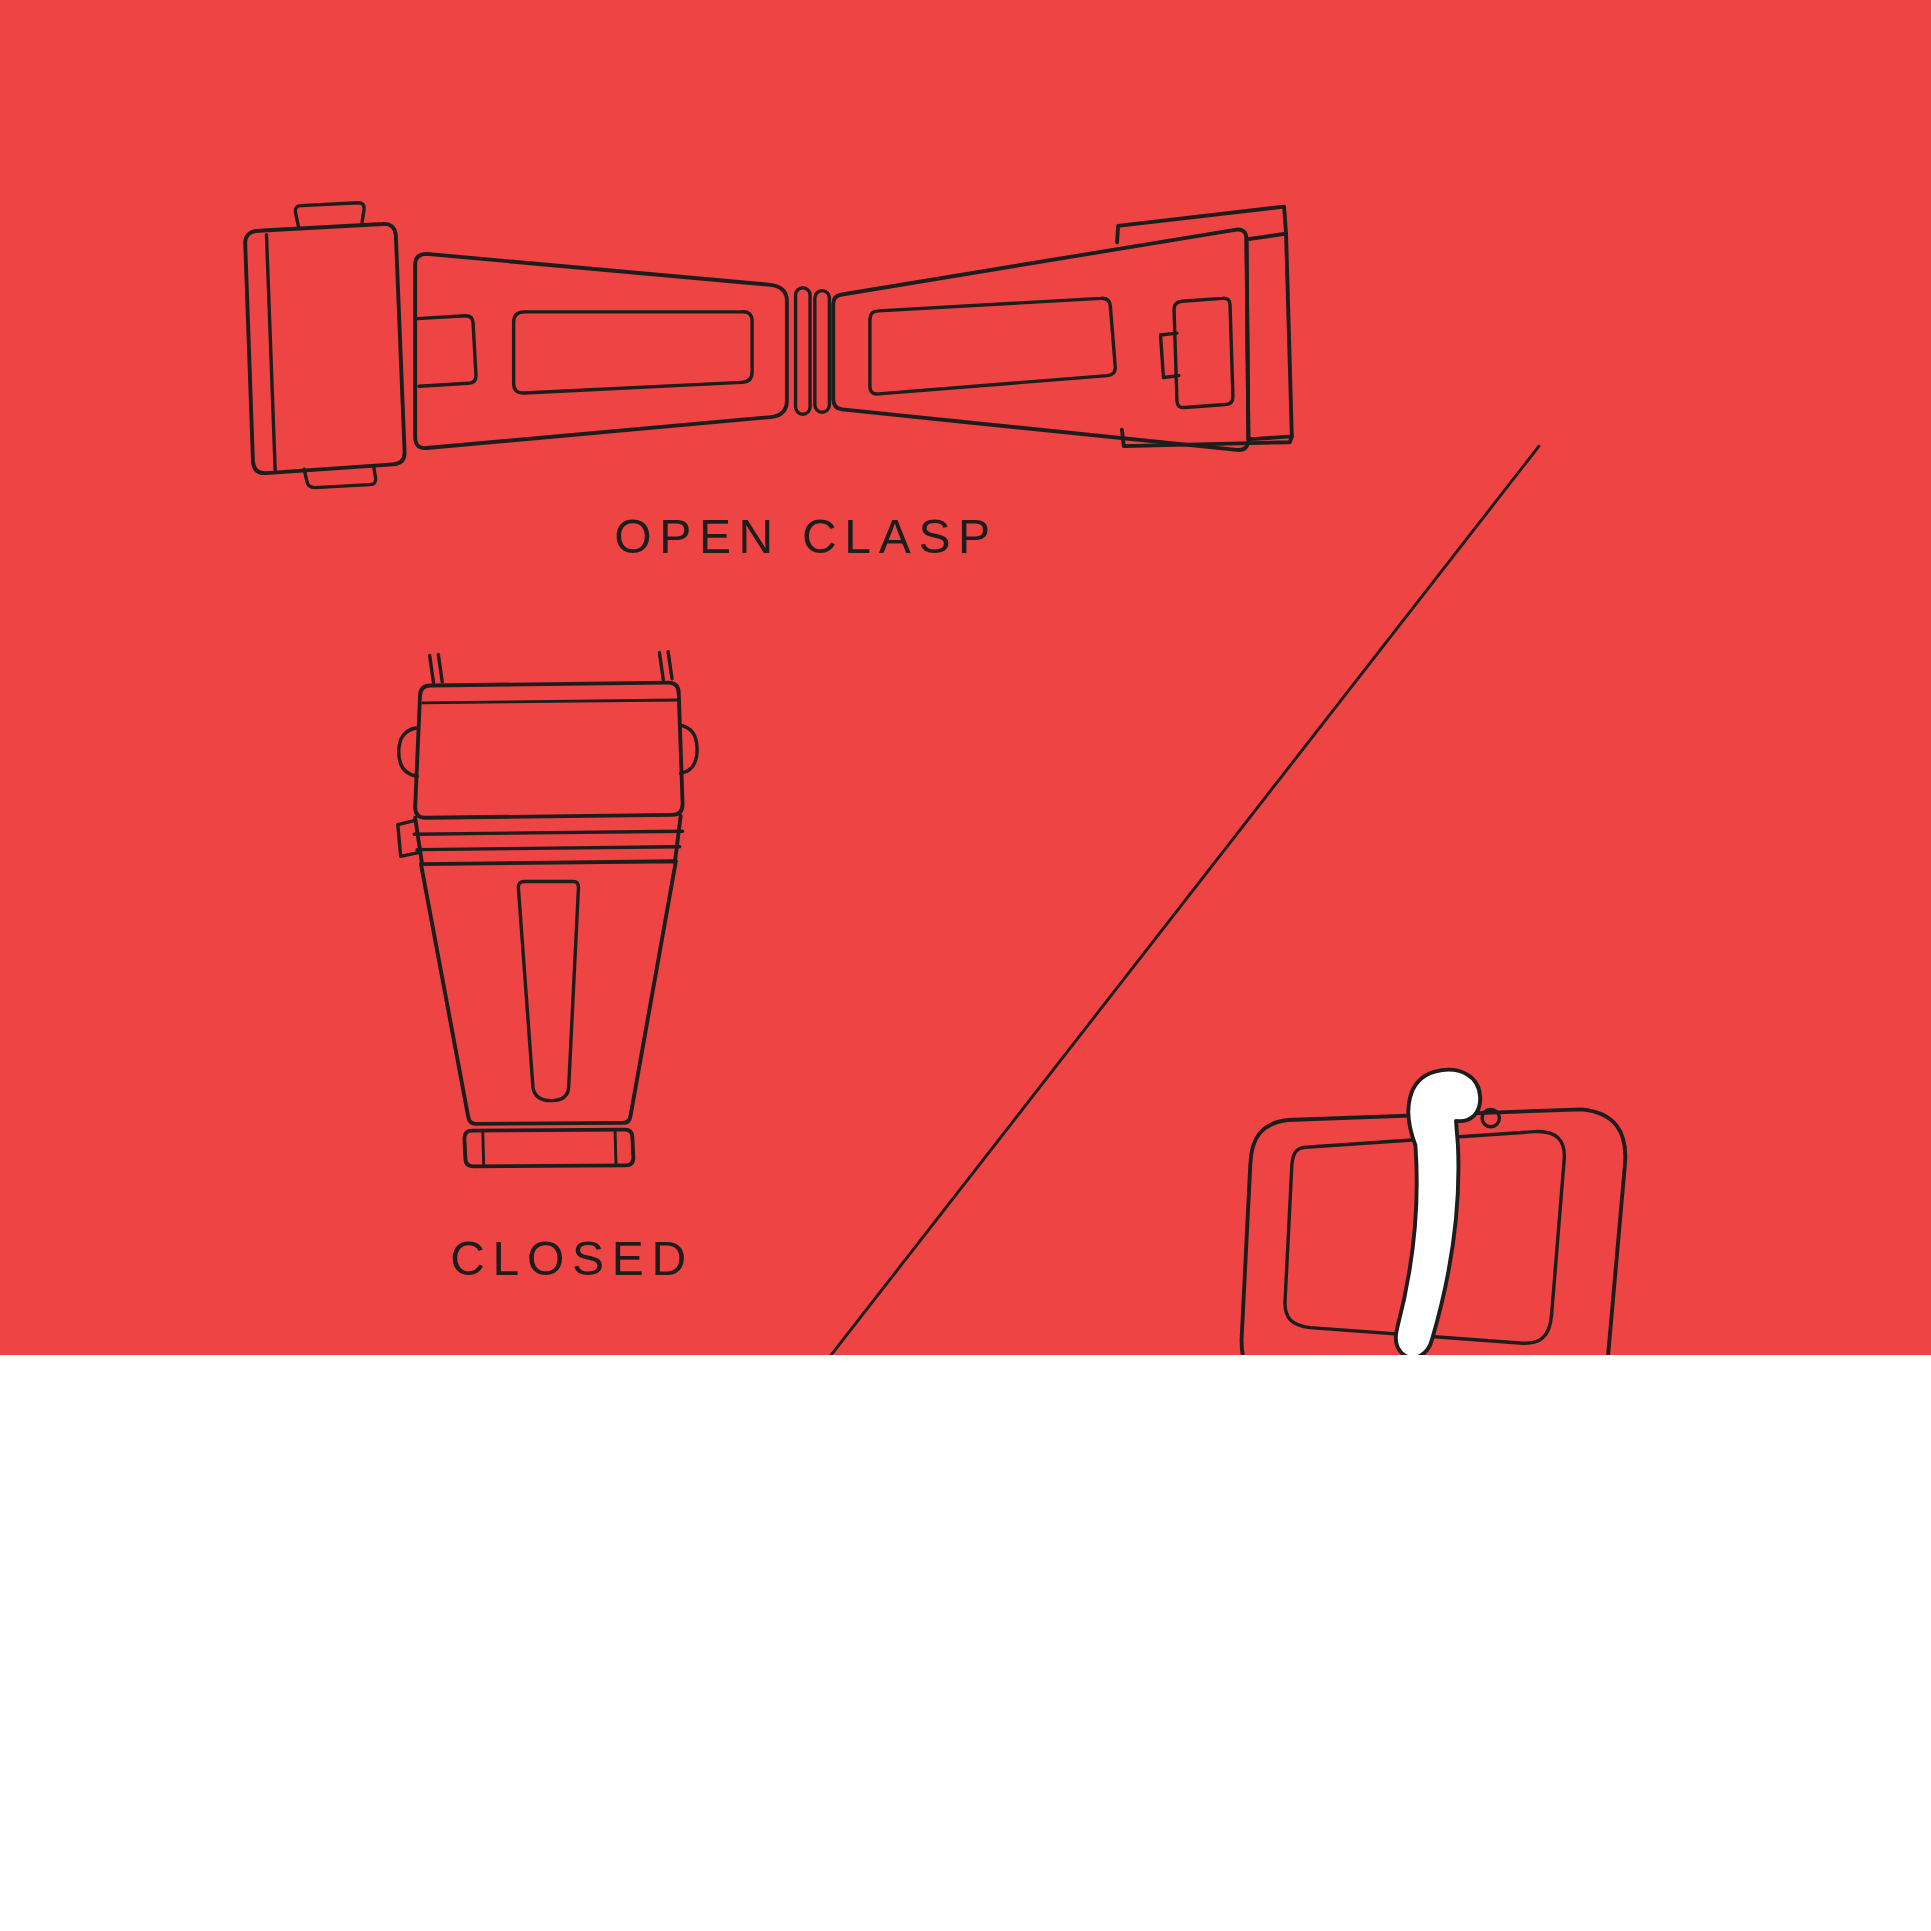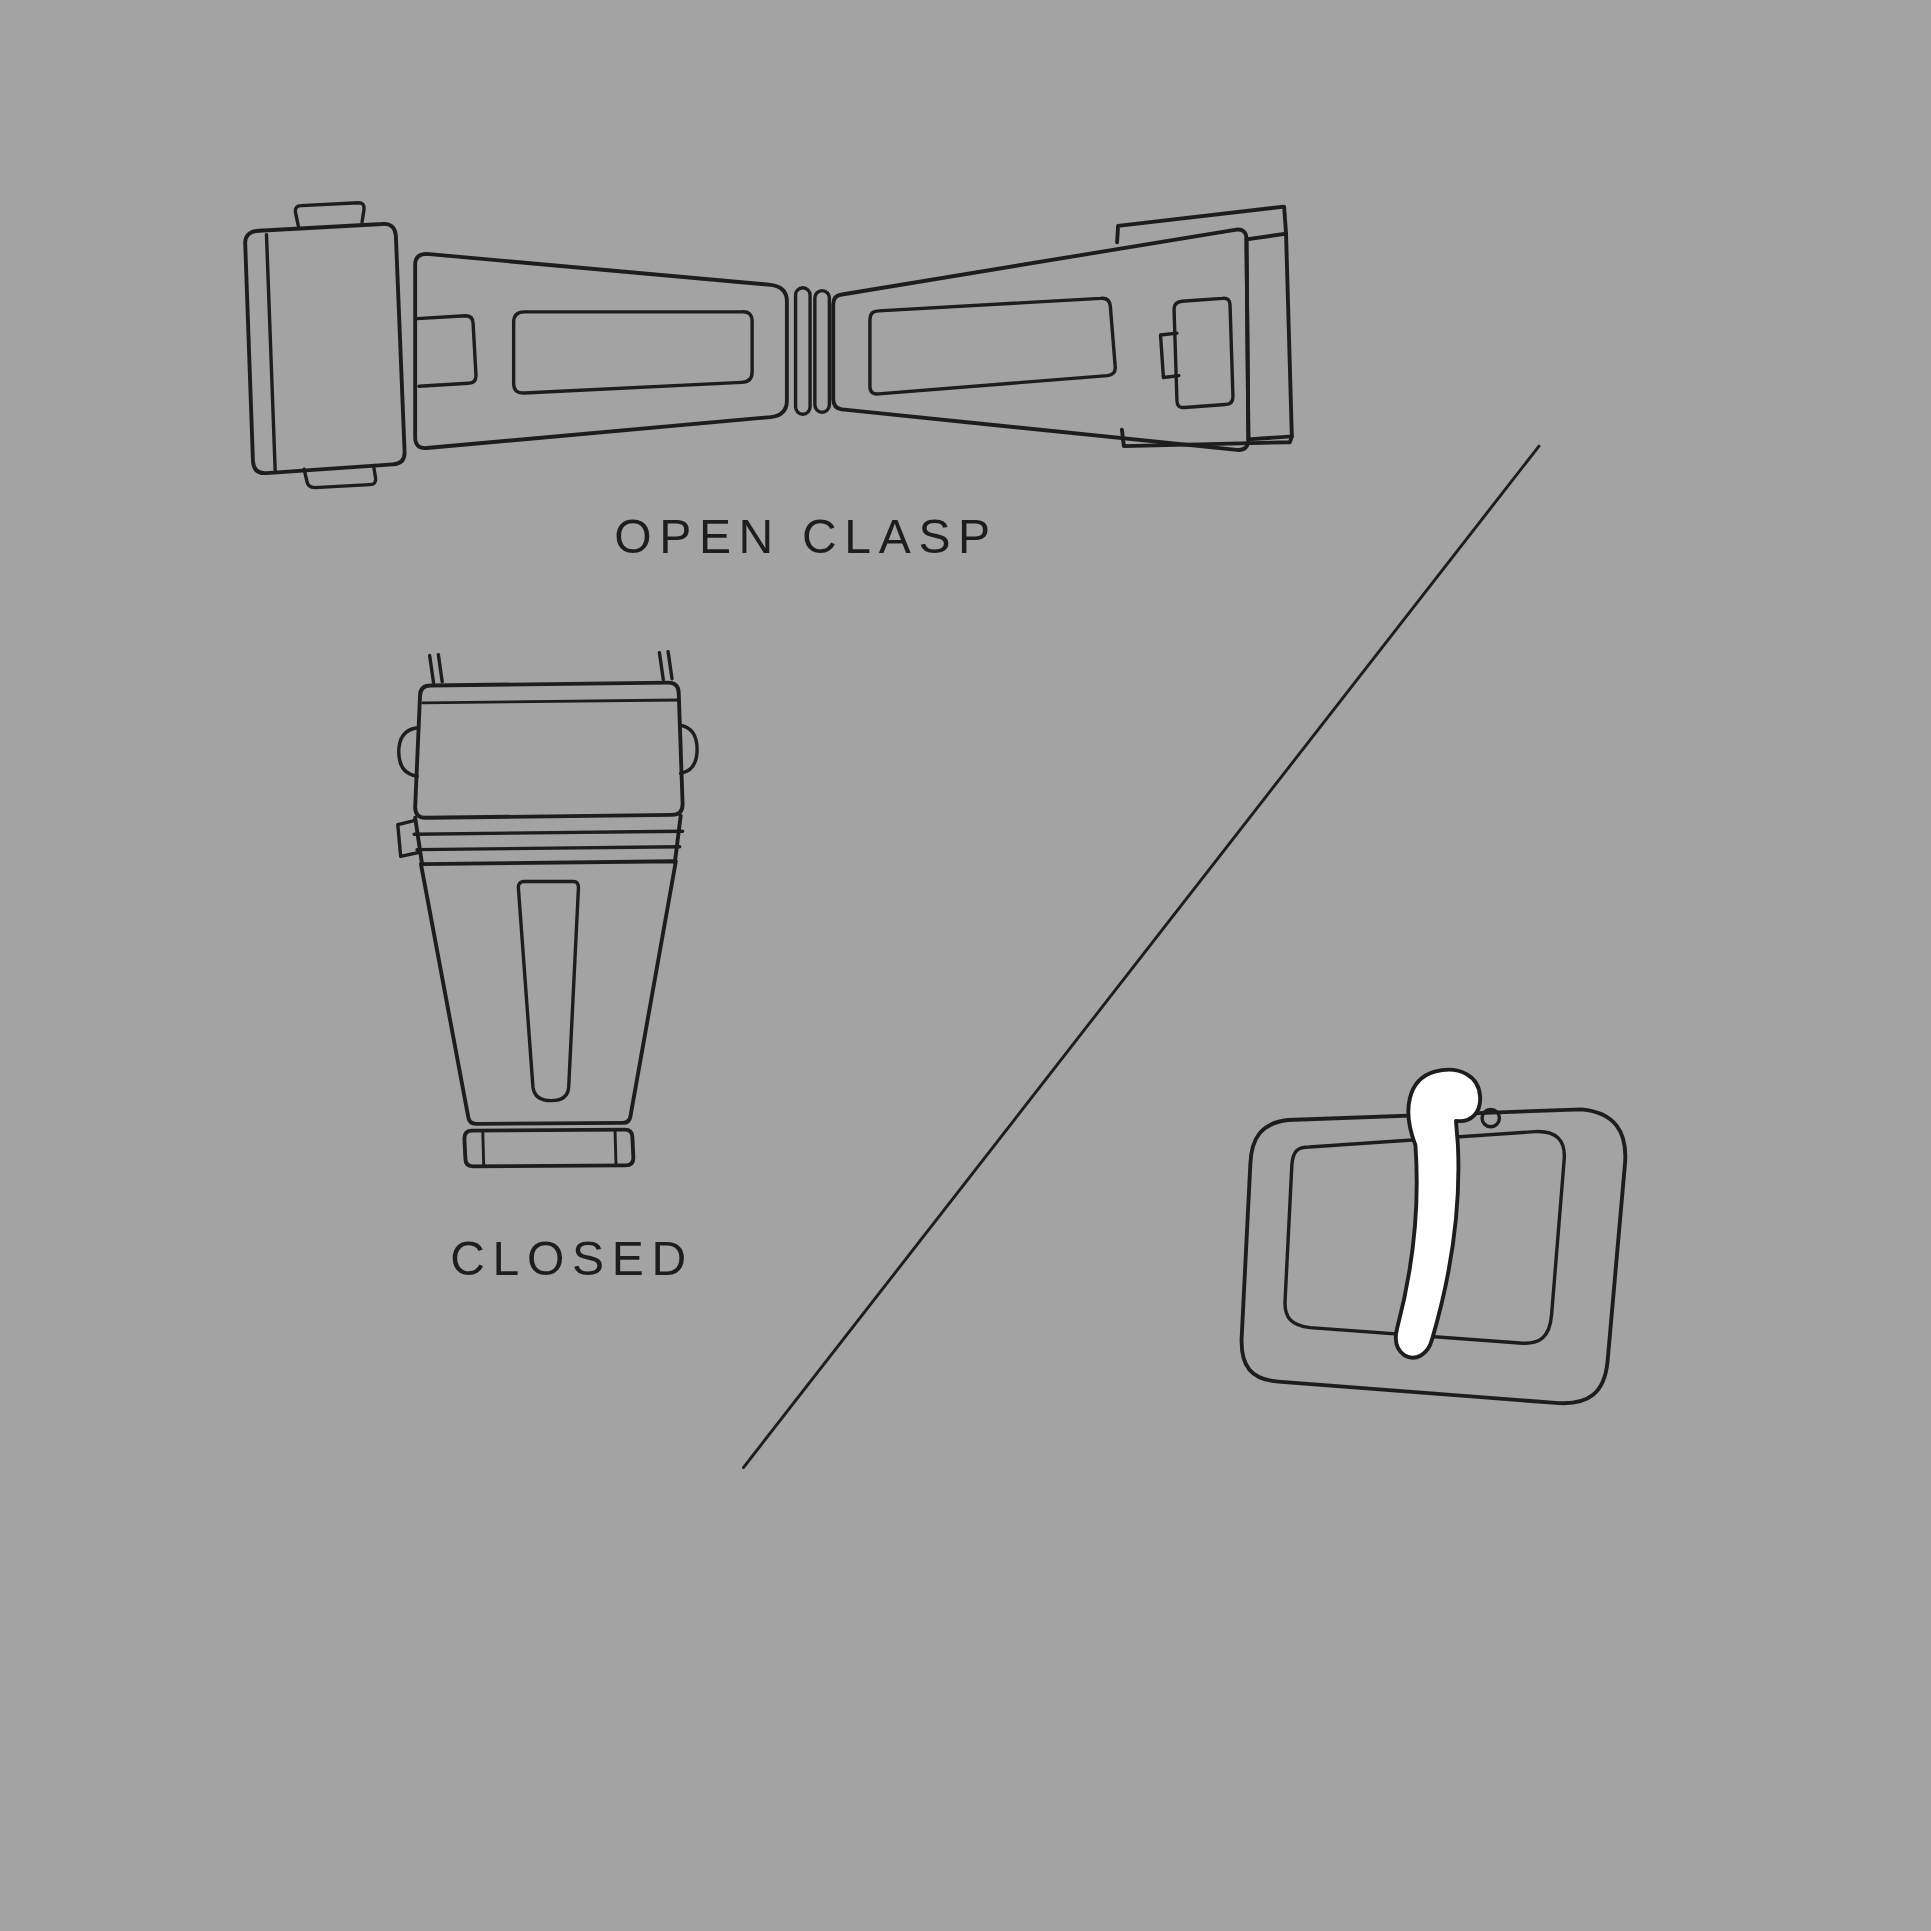--- a/index.html
+++ b/index.html
@@ -3,22 +3,22 @@
 <meta charset="utf-8">
 <style>
   html, body {
     margin: 0;
     padding: 0;
     background: #ffffff;
   }
   .canvas {
     position: relative;
     width: 1931px;
-    height: 1931px;
-    background: #a3a3a3;
+    height: 1355px;
+    background: #ef4444;
     overflow: hidden;
     font-family: "Liberation Sans", sans-serif;
   }
   .art {
     position: absolute;
     left: 0;
     top: 0;
   }
   .fig-label {
     position: absolute;

